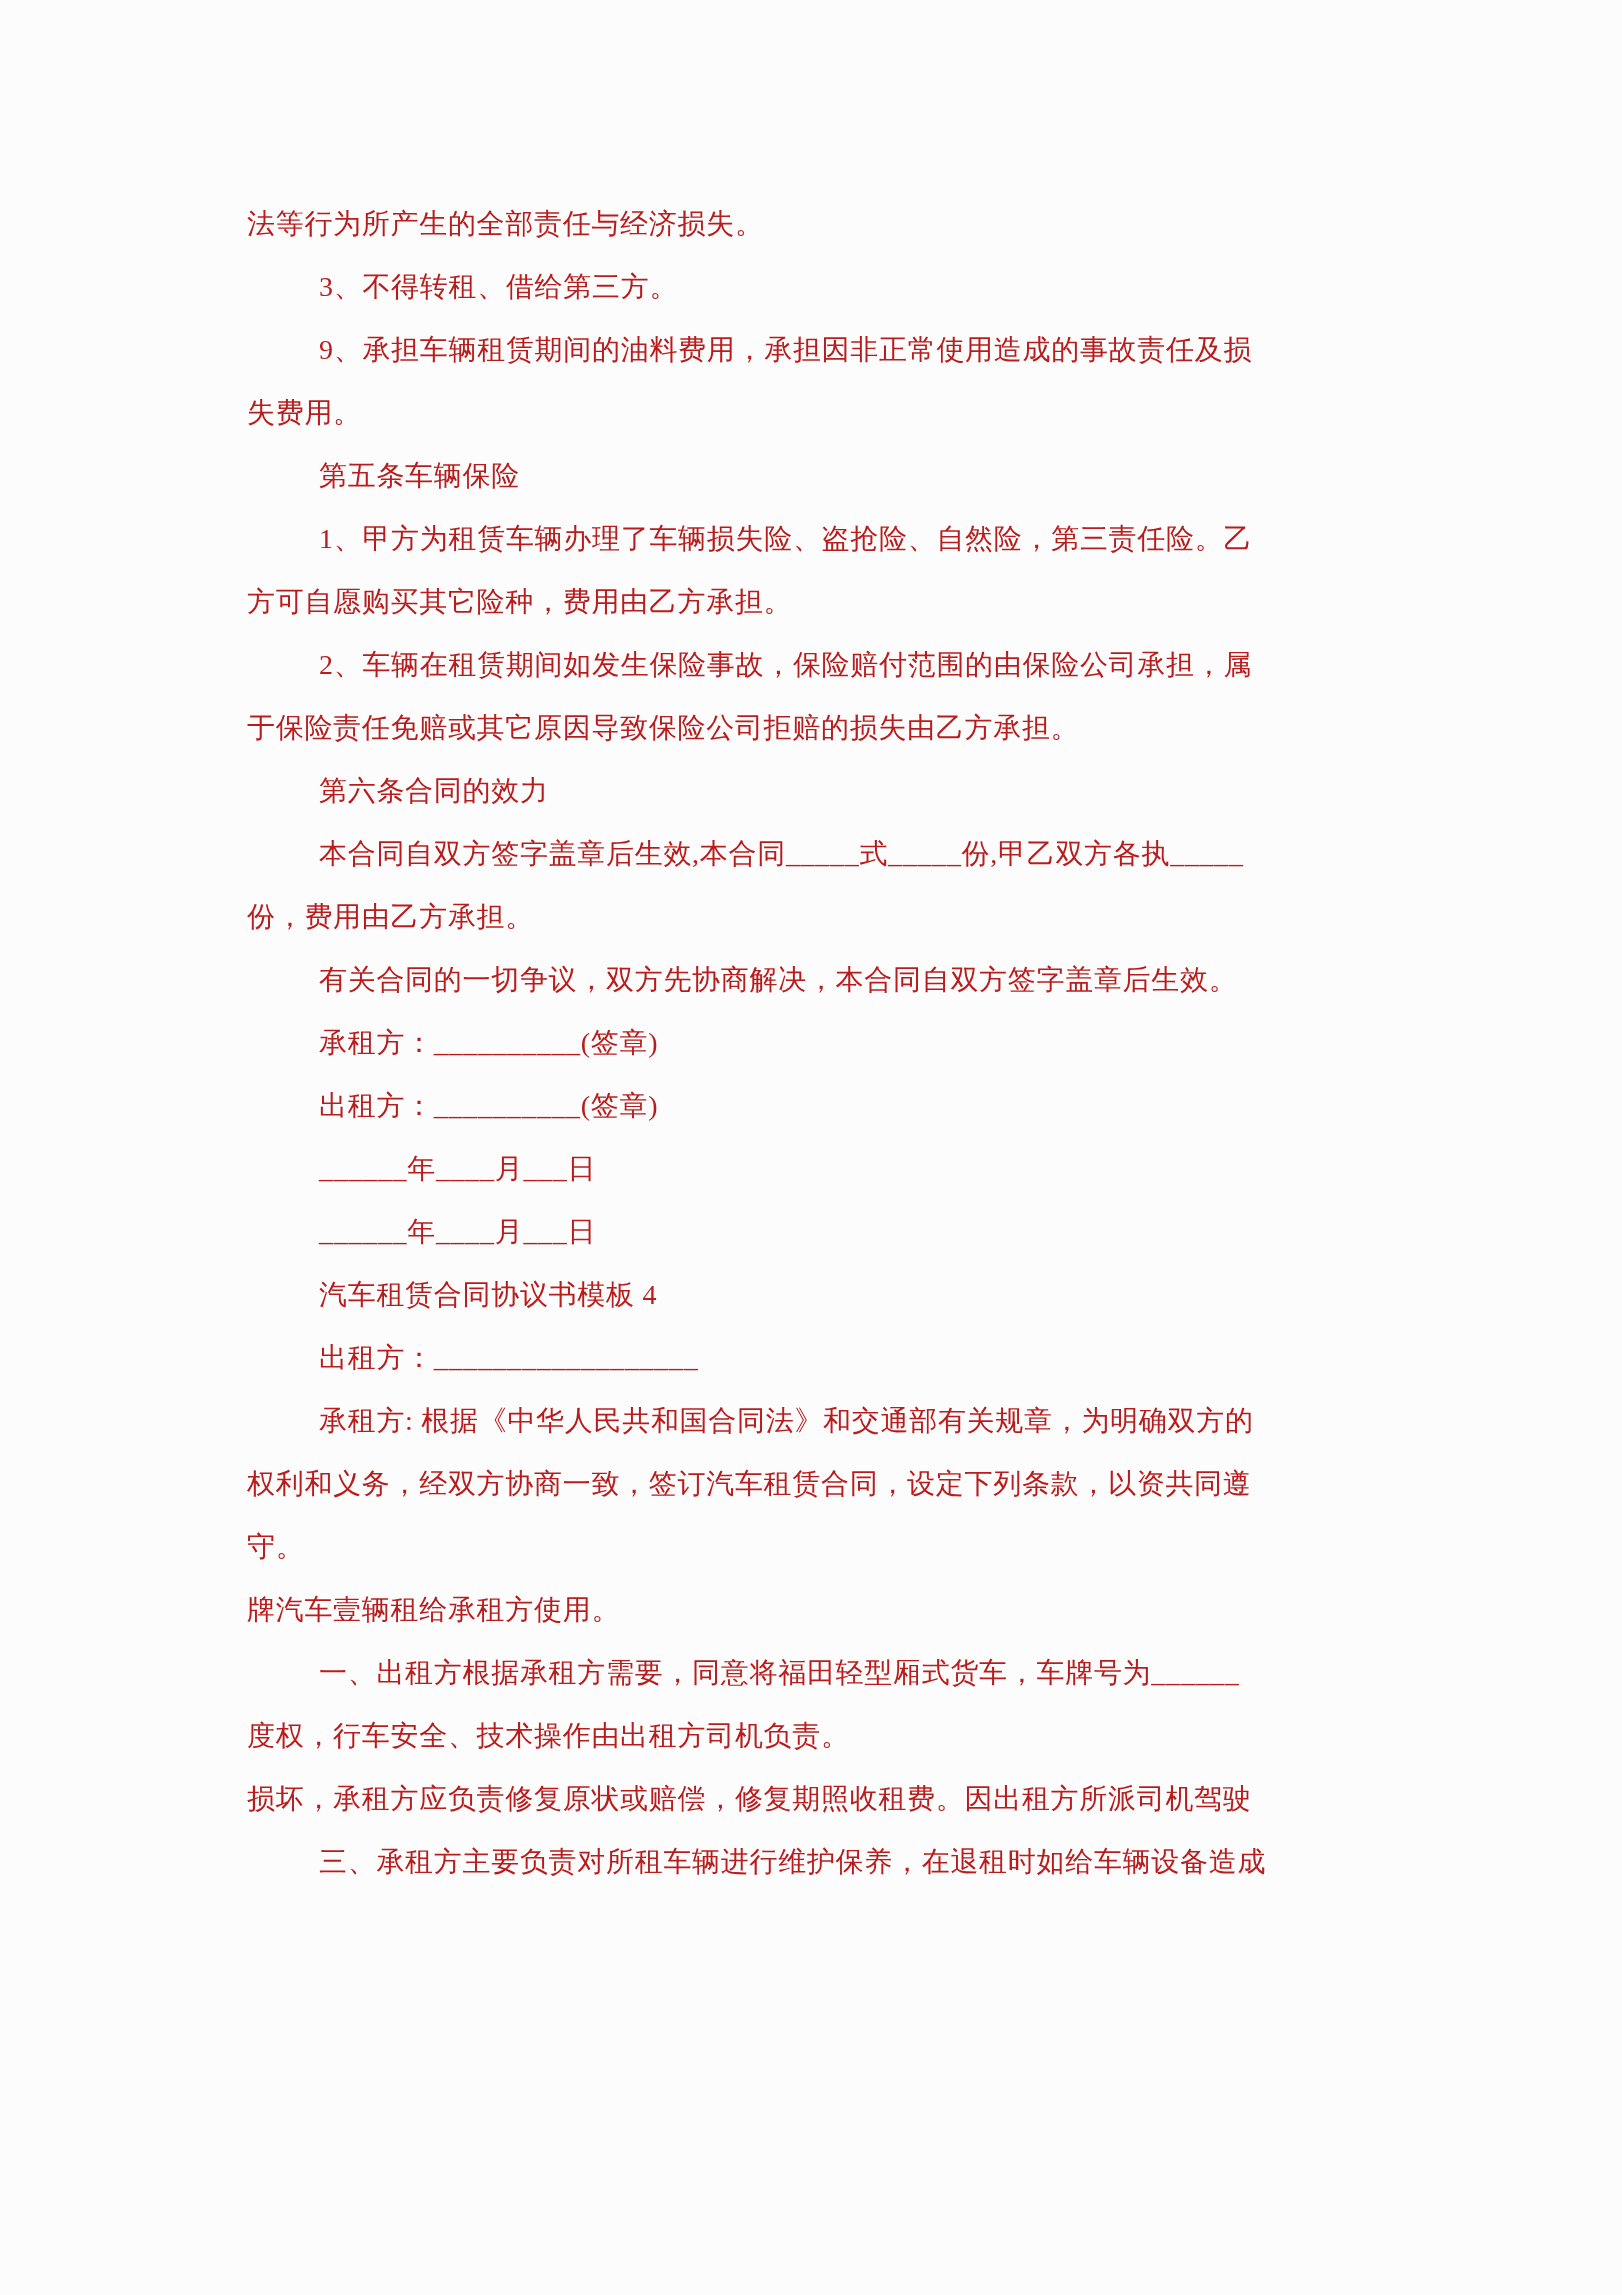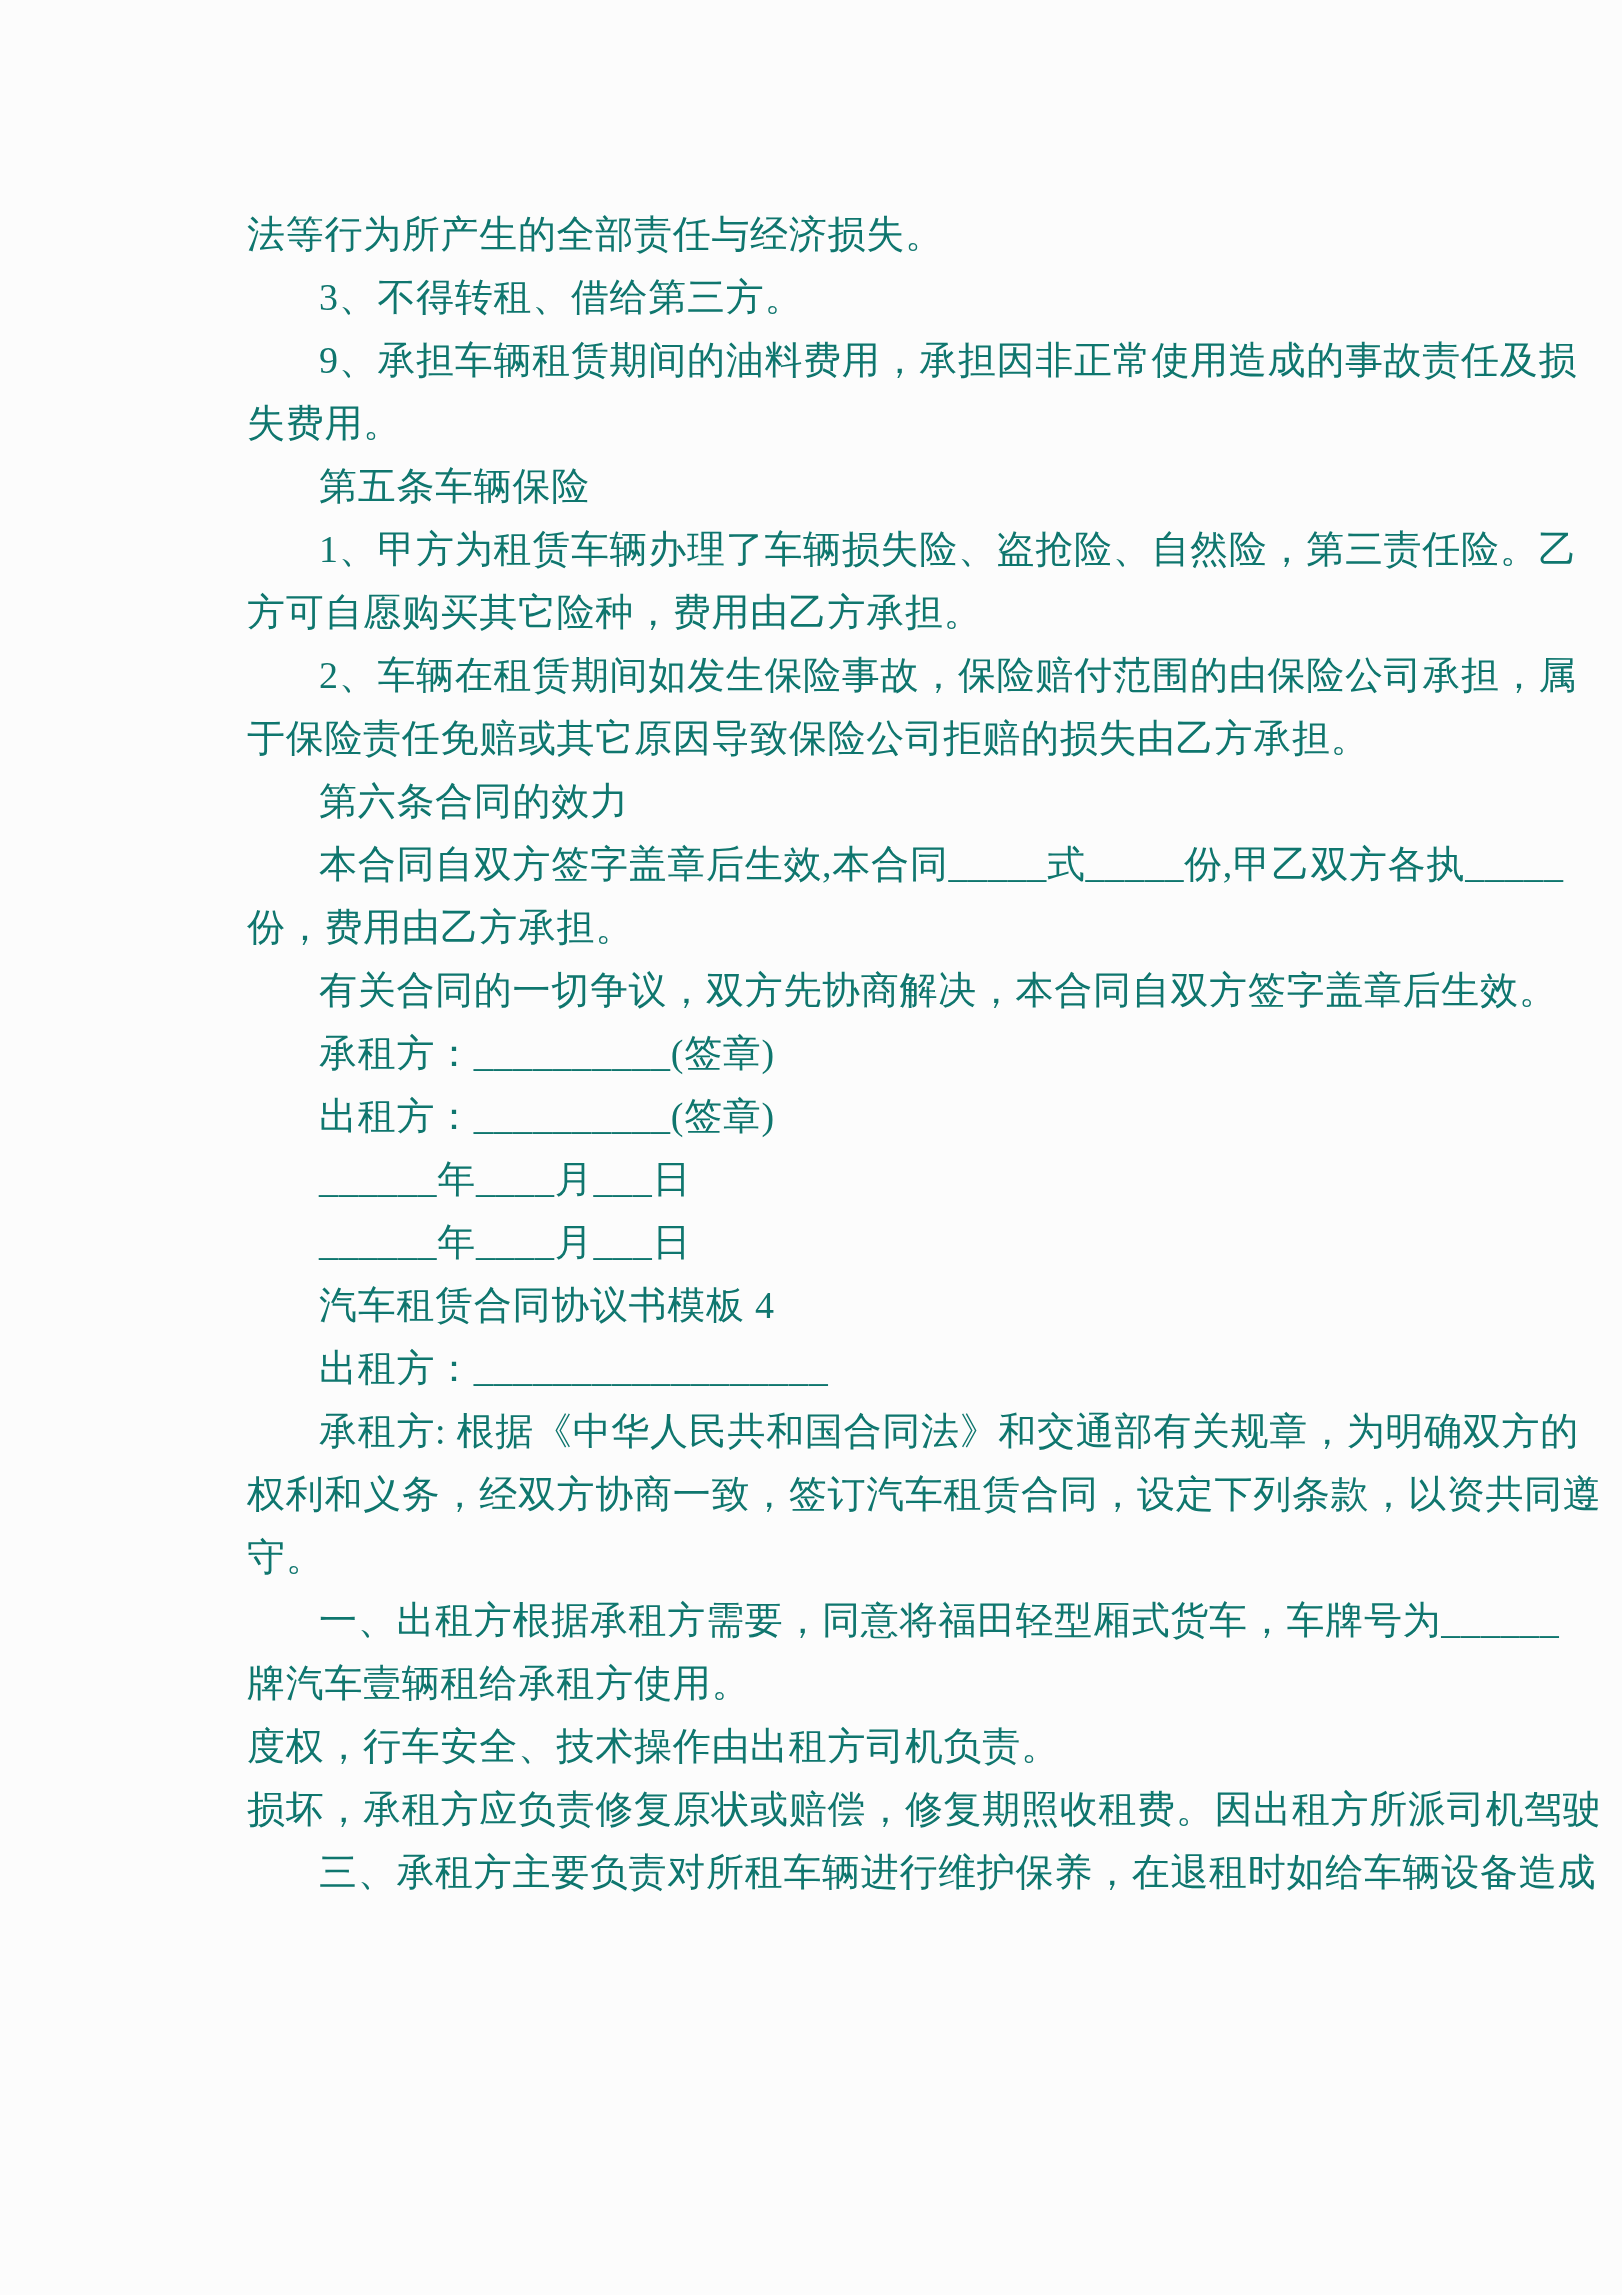--- a/index.html
+++ b/index.html
@@ -7,24 +7,24 @@
     width: 1623px;
     height: 2295px;
     position: relative;
     background: #fcfcfc;
     overflow: hidden;
     font-family: "Liberation Serif", "DejaVu Serif", serif;
   }
   .doc {
     position: absolute;
     left: 247px;
-    top: 203px;
+    top: 192px;
     width: 1171px;
-    color: #0f766e;
-    font-size: 38px;
+    color: #b91c1c;
+    font-size: 28px;
   }
   .line {
     height: 63px;
     line-height: 63px;
     white-space: nowrap;
     letter-spacing: 0.7px;
   }
   .in { padding-left: 72px; }
 </style>
 </head>
@@ -46,19 +46,19 @@
   <div class="line in">有关合同的一切争议，双方先协商解决，本合同自双方签字盖章后生效。</div>
   <div class="line in">承租方：__________(签章)</div>
   <div class="line in">出租方：__________(签章)</div>
   <div class="line in">______年____月___日</div>
   <div class="line in">______年____月___日</div>
   <div class="line in">汽车租赁合同协议书模板 4</div>
   <div class="line in">出租方：__________________</div>
   <div class="line in">承租方: 根据《中华人民共和国合同法》和交通部有关规章，为明确双方的</div>
   <div class="line">权利和义务，经双方协商一致，签订汽车租赁合同，设定下列条款，以资共同遵</div>
   <div class="line">守。</div>
+  <div class="line">牌汽车壹辆租给承租方使用。</div>
   <div class="line in">一、出租方根据承租方需要，同意将福田轻型厢式货车，车牌号为______</div>
-  <div class="line">牌汽车壹辆租给承租方使用。</div>
   <div class="line">度权，行车安全、技术操作由出租方司机负责。</div>
   <div class="line">损坏，承租方应负责修复原状或赔偿，修复期照收租费。因出租方所派司机驾驶</div>
   <div class="line in">三、承租方主要负责对所租车辆进行维护保养，在退租时如给车辆设备造成</div>
 </div>
 
 
 </body></html>

